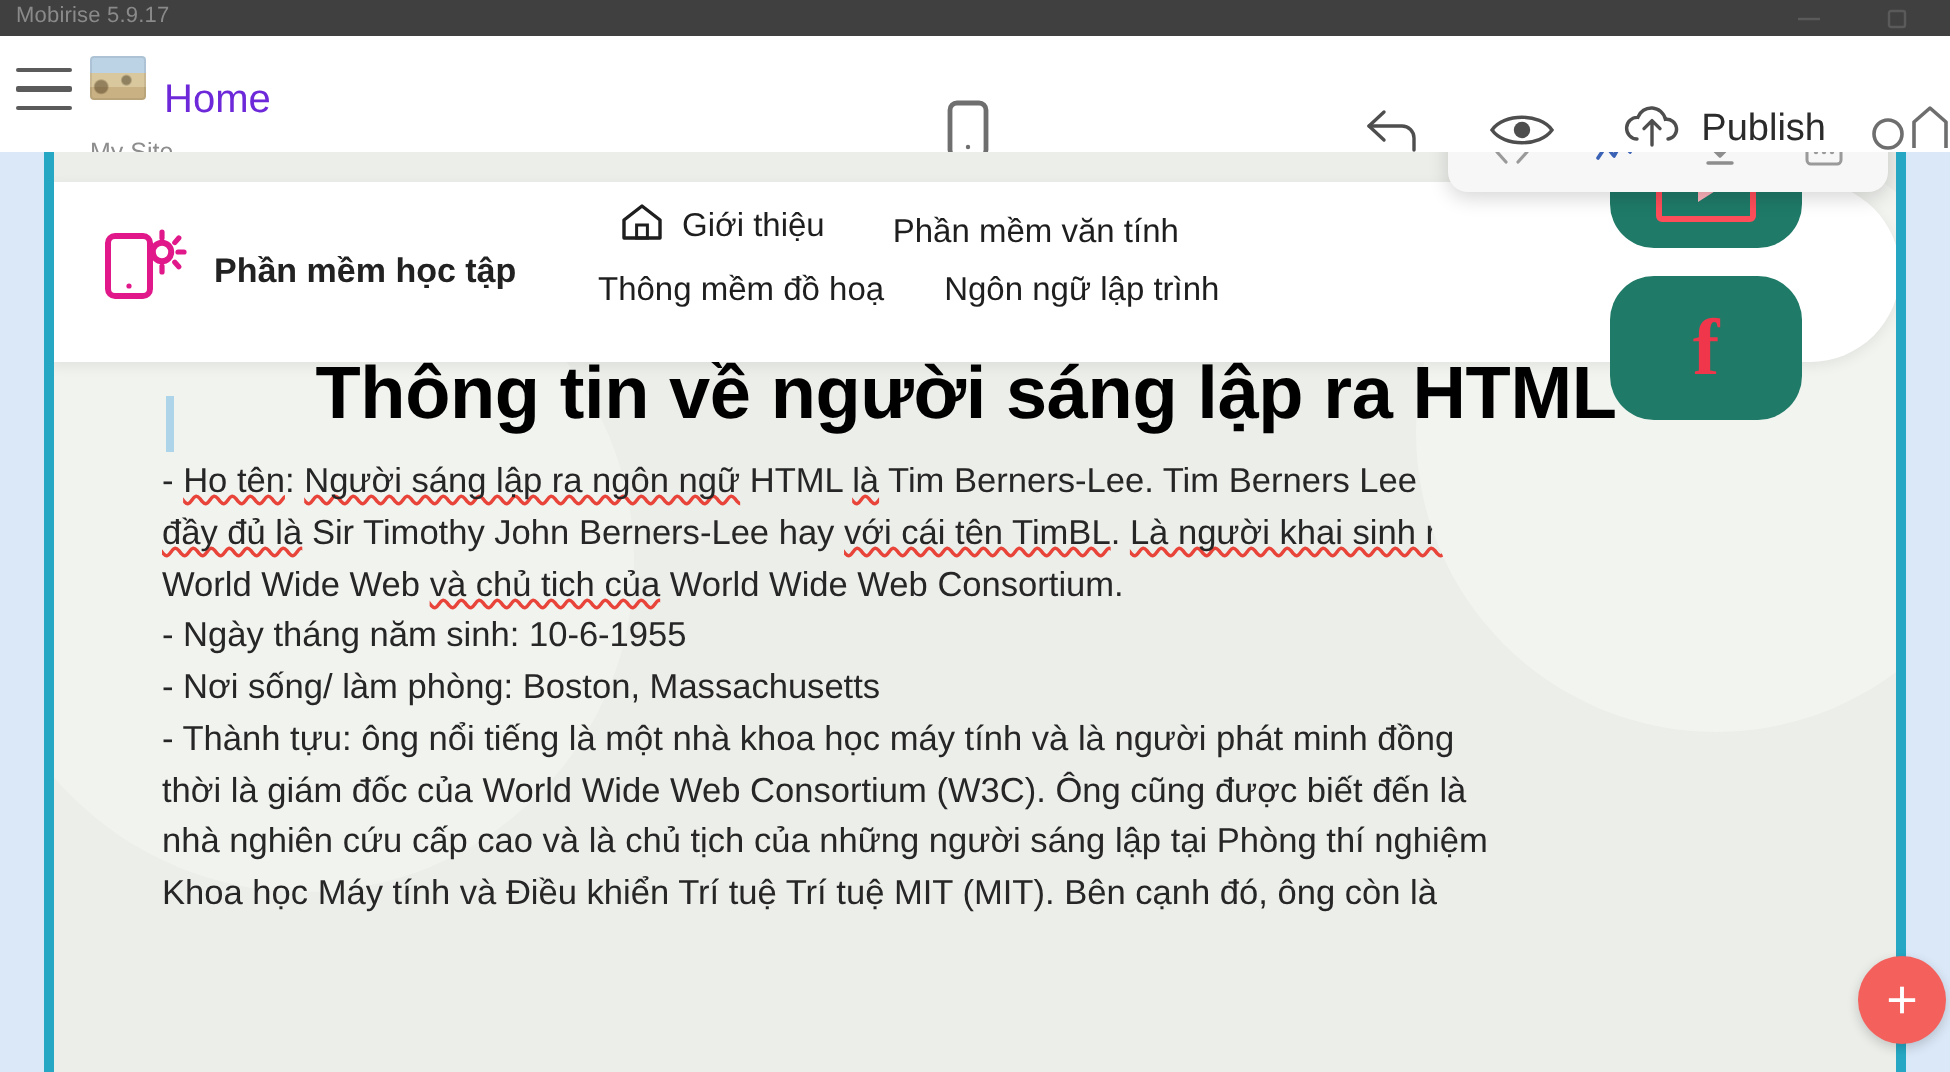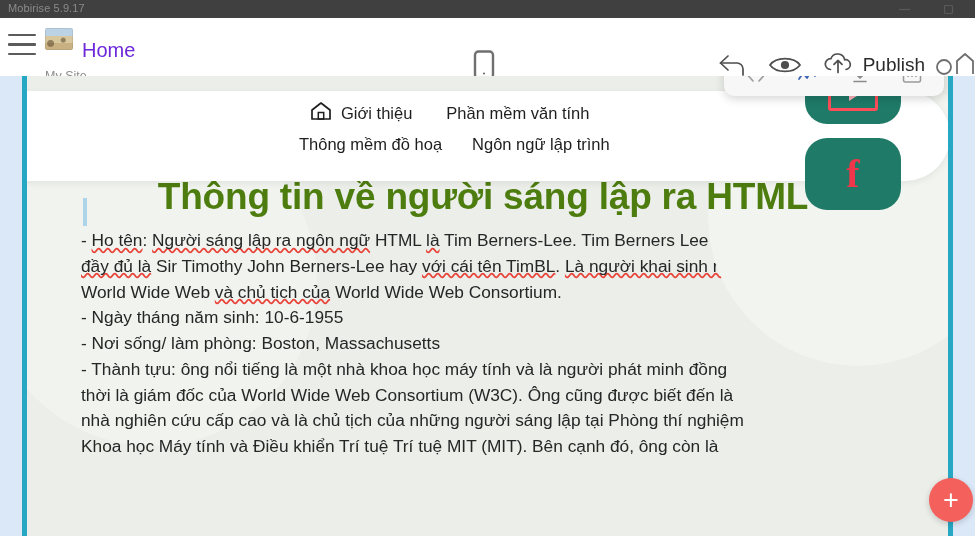--- a/index.html
+++ b/index.html
@@ -22,21 +22,21 @@
   #hamburger span{display:block;height:2.4px;background:#5b5b5b;border-radius:1px;margin-bottom:7px;}
   #site-thumb{position:absolute;left:45px;top:10px;width:28px;height:22px;border-radius:2px;
     background:
       radial-gradient(circle at 20% 70%, rgba(90,70,40,.55) 0 3px, transparent 4px),
       radial-gradient(circle at 65% 55%, rgba(70,60,35,.5) 0 2px, transparent 3px),
       linear-gradient(#bcd3e6 0 38%, #d9c79d 38% 70%, #c9b183 70% 100%);
     box-shadow:0 0 0 1px rgba(0,0,0,.08) inset;}
   #page-title{position:absolute;left:82px;top:22px;font-size:20px;color:#6d28d9;line-height:1;}
   #site-name{position:absolute;left:45px;top:52px;font-size:12.5px;color:#8d8d8d;line-height:1;}
   #mobile-preview{position:absolute;left:484px;top:32px;transform:translateX(-50%);cursor:pointer;}
-  #tb-right{position:absolute;right:0;top:18px;height:58px;display:flex;align-items:center;gap:0;}
+  #tb-right{position:absolute;right:0;top:18px;height:58px;display:flex;align-items:center;gap:12px;}
   .tb-item{display:flex;align-items:center;justify-content:center;cursor:pointer;color:#4e4e4e;}
   #undo-btn{width:52px;height:58px;}
   #preview-btn{width:54px;height:58px;}
   #publish-grp{display:flex;align-items:center;gap:9px;height:58px;padding-left:10px;padding-right:8px;cursor:pointer;}
   #publish-label{font-size:19px;color:#2b2b2b;}
   #overflow-cut{width:42px;height:58px;overflow:hidden;position:relative;}
   #overflow-cut svg{position:absolute;left:2px;top:14px;}
 
   
   #canvas{position:absolute;left:0;top:76px;width:975px;height:460px;overflow:hidden;background:#eceeea;}
@@ -50,28 +50,28 @@
     background:#f1f3ef;}
   #page:after{content:"";position:absolute;right:-60px;top:-10px;width:300px;height:300px;border-radius:50%;
     background:#f2f4f0;}
 
   
   #nav-card{position:absolute;left:-2px;top:15px;width:925px;height:90px;background:#ffffff;
     border-radius:0 46px 46px 0;box-shadow:0 2px 7px rgba(0,0,0,.07);z-index:4;}
   #brand{position:absolute;left:26px;top:22px;display:flex;align-items:center;gap:12px;}
   #brand-label{font-size:17px;font-weight:bold;color:#222;white-space:nowrap;}
   #nav-links{position:absolute;left:268px;top:10px;width:620px;}
-  .nav-row{display:flex;align-items:center;}
+  .nav-row{display:flex;align-items:flex-end;}
   .nav-row.row1{gap:34px;padding-left:17px;margin-bottom:10px;}
   .nav-row.row2{gap:30px;padding-left:6px;}
   .nav-link{font-size:16.5px;color:#1e1e1e;white-space:nowrap;cursor:pointer;display:flex;align-items:center;gap:9px;}
 
   
   #article{position:absolute;left:106px;top:100px;width:700px;z-index:3;}
-  #headline{font-size:37px;line-height:1.11;font-weight:bold;color:#4d7c0f;text-align:center;margin:0;
+  #headline{font-size:37px;line-height:1.11;font-weight:bold;color:#000000;text-align:center;margin:0;
     letter-spacing:-.2px;}
   #caret{position:absolute;left:56px;top:122px;width:4px;height:28px;background:#aed4ea;z-index:5;}
   #body-copy{position:absolute;left:54px;top:152px;width:665px;font-size:17.3px;line-height:1.49;color:#262626;}
   #body-copy p{margin:0;}
   .sp{text-decoration:underline wavy #e8443a;text-decoration-skip-ink:none;text-underline-offset:1px;}
 
   
   #block-toolbar{position:absolute;right:4px;top:-20px;width:208px;height:40px;background:#f7f7f7;
     border-radius:10px;box-shadow:0 3px 10px rgba(0,0,0,.16);display:flex;align-items:center;
     justify-content:space-around;padding:0 6px;z-index:9;}
@@ -203,20 +203,37 @@
       <div class="green-btn" id="btn-video">
         <div id="video-mark">
             <div></div>
           </div>
       </div>
       <div class="green-btn" id="btn-facebook">
         <span id="fb-glyph">f</span>
       </div>
 
       <div id="nav-card">
+        <div id="brand">
+          <span>
+            <svg width="44" height="40" viewBox="0 0 44 40">
+              <rect x="3" y="5" width="21" height="30" rx="3.5" fill="none" stroke="#e0188a" stroke-width="3"></rect>
+              <circle cx="13.5" cy="30" r="1.3" fill="#e0188a"></circle>
+              <circle cx="30" cy="13" r="4.6" fill="none" stroke="#e0188a" stroke-width="3"></circle>
+              <g stroke="#e0188a" stroke-width="2.6" stroke-linecap="round">
+                <line x1="30" y1="3" x2="30" y2="6"></line>
+                <line x1="38.4" y1="6" x2="36.4" y2="8.3"></line>
+                <line x1="41" y1="13" x2="38" y2="13"></line>
+                <line x1="38.4" y1="20.4" x2="36.4" y2="18.1"></line>
+                <line x1="30" y1="23" x2="30" y2="20"></line>
+              </g>
+            </svg>
+          </span>
+          <span id="brand-label">Phần mềm học tập</span>
+        </div>
 
         <div id="nav-links">
           <div class="nav-row row1">
             <a class="nav-link">
               <span>
                 <svg width="22" height="20" viewBox="0 0 22 20">
                   <path d="M2 9 L11 2 L20 9 V18 H2 Z" fill="none" stroke="#1e1e1e" stroke-width="1.7" stroke-linejoin="round"></path>
                   <rect x="8.3" y="11.5" width="5.4" height="6.5" fill="none" stroke="#1e1e1e" stroke-width="1.5"></rect>
                 </svg>
               </span>

